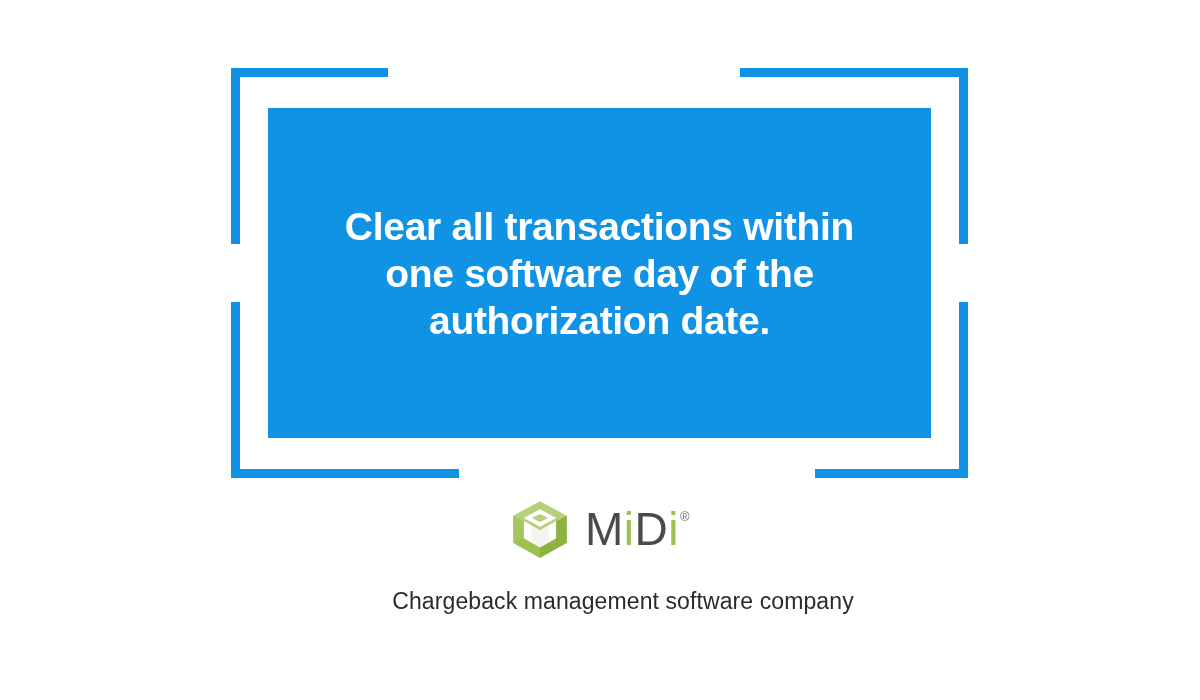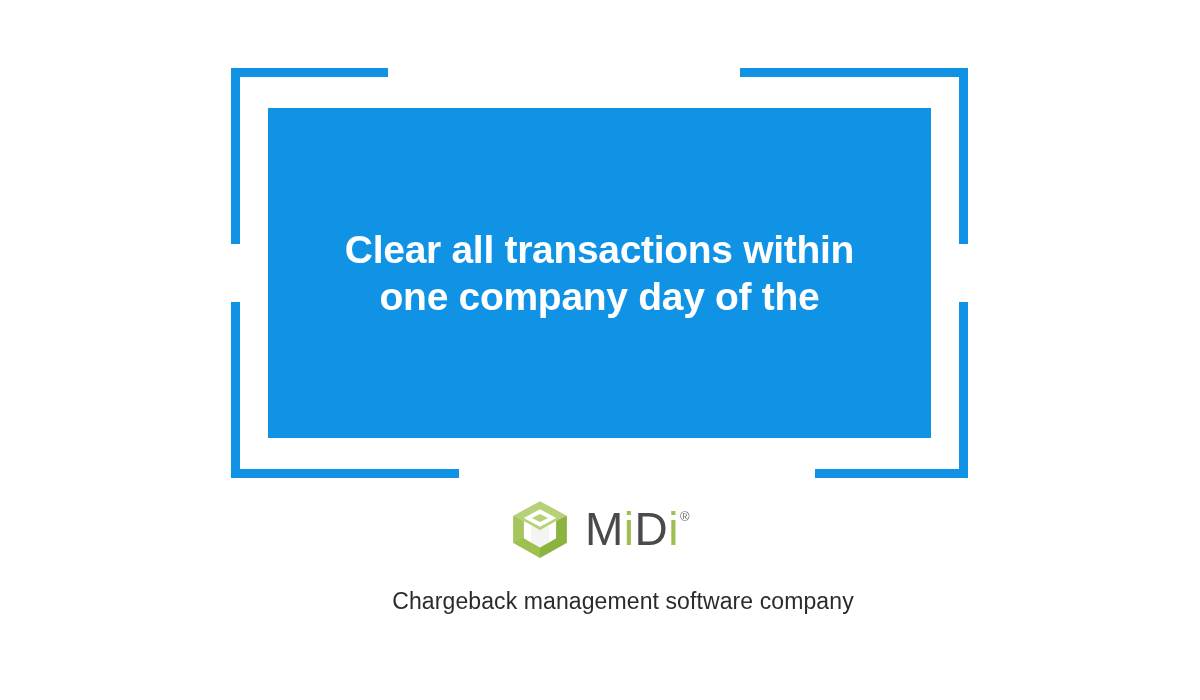--- a/index.html
+++ b/index.html
@@ -166,21 +166,22 @@
     <div class="bracket br">
       <span class="arm-h"></span>
       <span class="arm-v"></span>
     </div>
 
   </div>
 
   <div class="blue-panel">
     <h1 class="headline">
       <span class="hl-line">Clear all transactions within</span>
-      <span class="hl-line">one company day of the</span>
+      <span class="hl-line">one software day of the</span>
+      <span class="hl-line">authorization date.</span>
     </h1>
   </div>
 
   <div class="logo-lockup">
 
     <svg class="logo-mark" viewBox="0 0 100 100">
 
       <path d="M4 27 L4 74 L50 100 L50 52 Z" fill="#9DC04F"></path>
 
       <path d="M96 27 L96 74 L50 100 L50 52 Z" fill="#8CB23F"></path>

